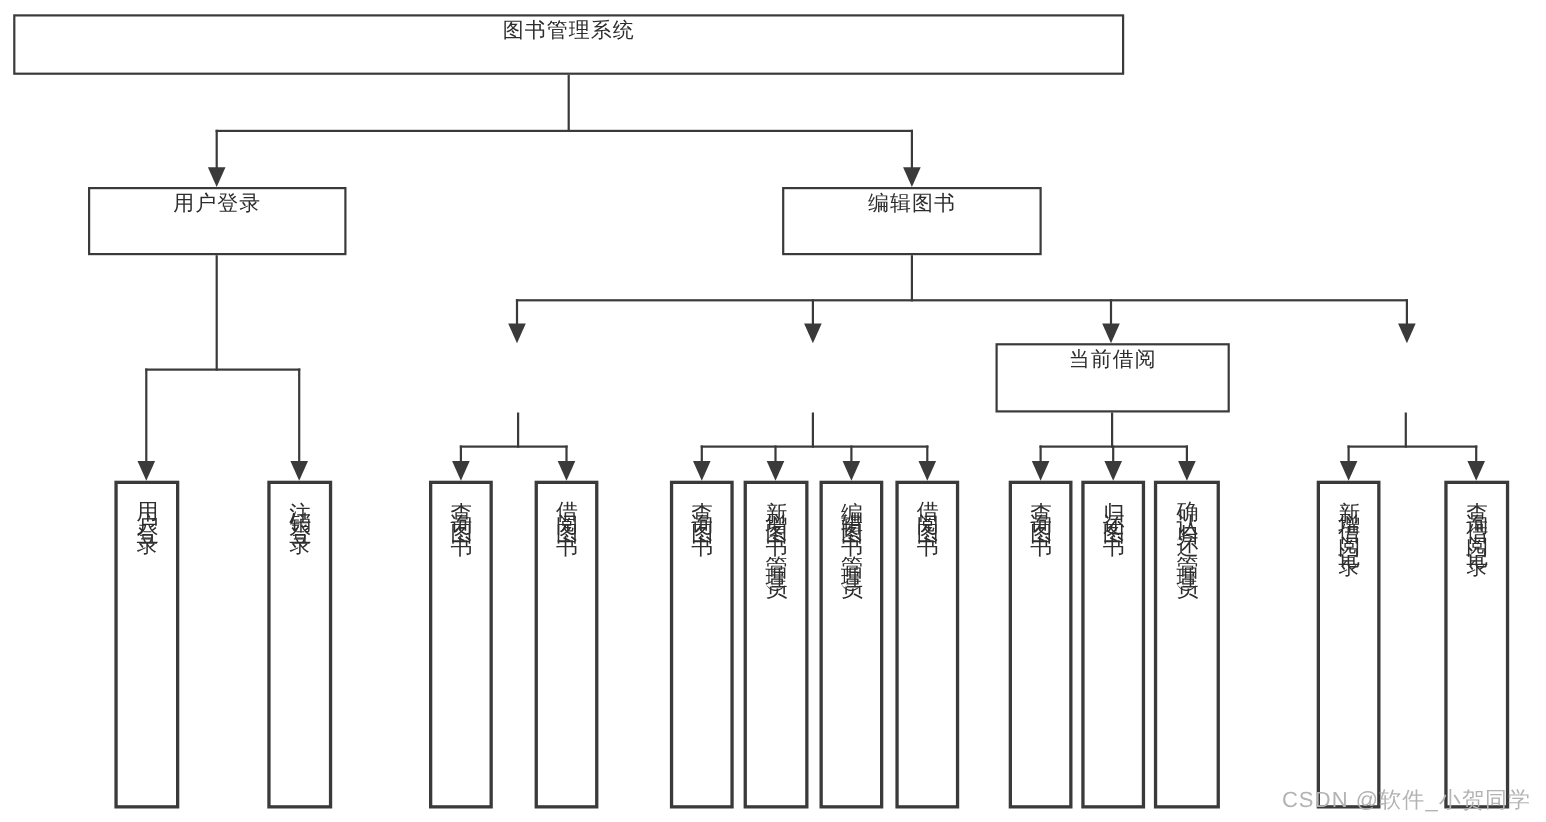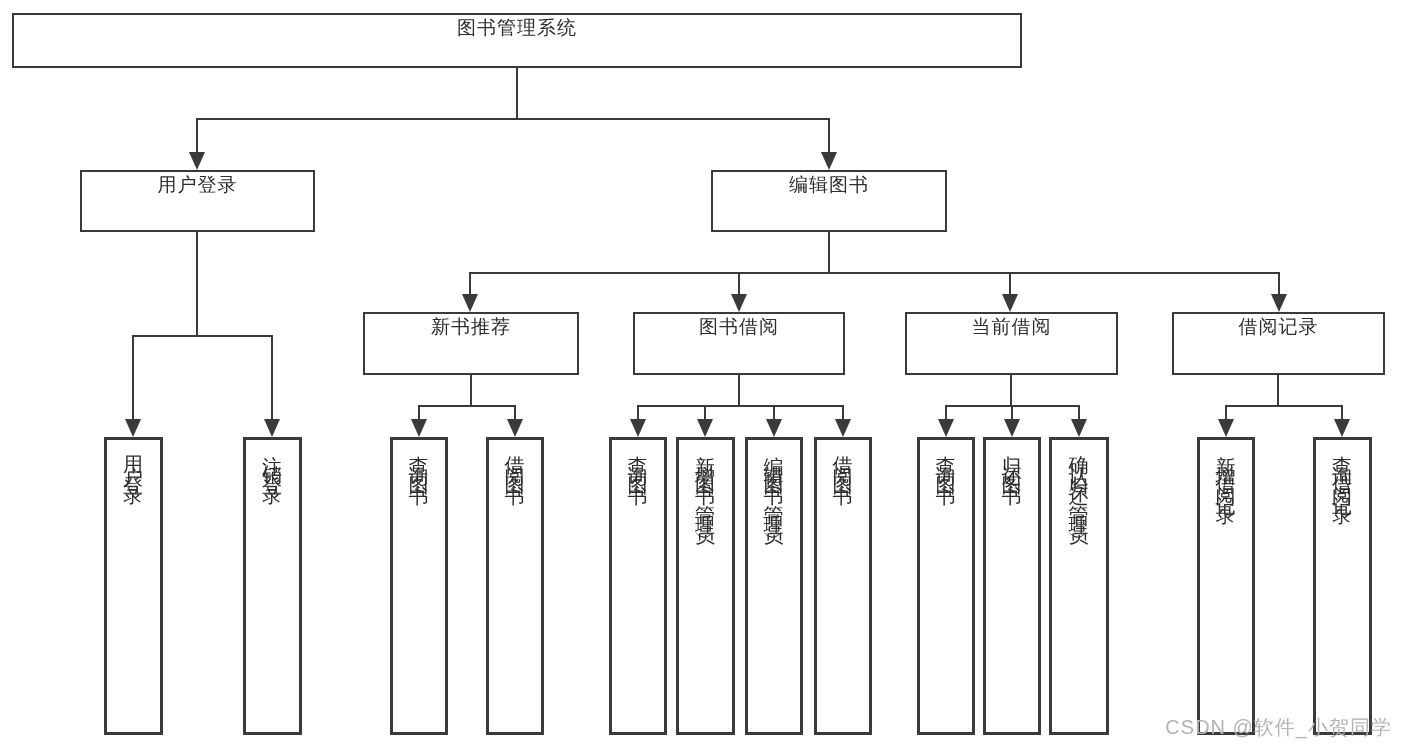--- a/index.html
+++ b/index.html
@@ -40,31 +40,22 @@
     <span class="lbl">图书管理系统</span>
   </div>
 
   <div class="box" style="left:80px;top:170px;width:235px;height:62px">
     <span class="lbl">用户登录</span>
   </div>
   <div class="box" style="left:711px;top:170px;width:236px;height:62px">
     <span class="lbl">编辑图书</span>
   </div>
 
-  <div class="box" style="left:363px;top:312px;width:216px;height:63px">
-    <span class="lbl">新书推荐</span>
-  </div>
-  <div class="box" style="left:633px;top:312px;width:212px;height:63px">
-    <span class="lbl">图书借阅</span>
-  </div>
   <div class="box" style="left:905px;top:312px;width:213px;height:63px">
     <span class="lbl">当前借阅</span>
-  </div>
-  <div class="box" style="left:1172px;top:312px;width:213px;height:63px">
-    <span class="lbl">借阅记录</span>
   </div>
 
   <div class="box leaf" style="left:104px;top:437px;width:59px;height:298px">
     <span class="lbl">用户登录</span>
   </div>
   <div class="box leaf" style="left:243px;top:437px;width:59px;height:298px">
     <span class="lbl">注销登录</span>
   </div>
 
   <div class="box leaf" style="left:390px;top:437px;width:58px;height:298px">

